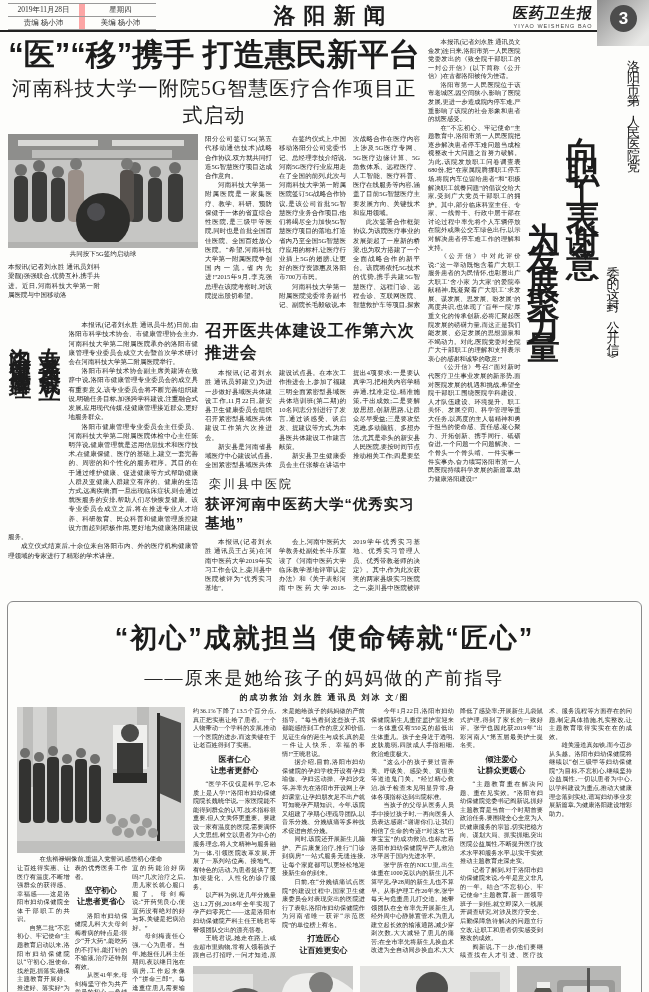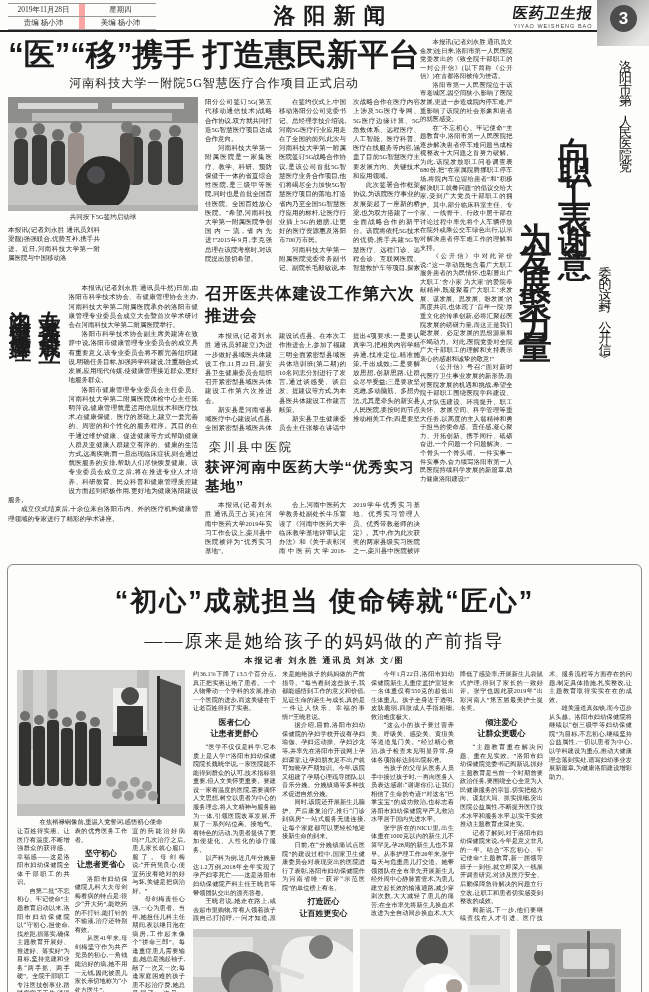--- a/index.html
+++ b/index.html
@@ -22,25 +22,25 @@
   .corner-shade{position:absolute;right:0;top:0;width:52px;height:46px;
                 background:linear-gradient(135deg,#8f8f8f,#e8e8e6 85%);}
   .page-circle{position:absolute;right:12px;top:5px;width:27px;height:27px;border-radius:50%;
                background:#4c4c4c;color:#fff;font-family:"Liberation Sans",sans-serif;font-weight:bold;
                font-size:17px;display:flex;align-items:center;justify-content:center;}
   
   .art p{font-size:6.5px;line-height:1.42;text-align:justify;text-indent:2em;}
   .art p.noindent{text-indent:0;}
   .cols{column-fill:auto;overflow:hidden;}
   
-  .upper{display:flex;gap:0;padding:6px 8px 0 8px;}
+  .upper{display:flex;gap:8px;padding:6px 8px 0 8px;}
   .upper-main{width:412px;}
   .lead-headline{font-family:"Liberation Sans","DejaVu Sans",sans-serif;font-weight:900;
                  font-size:31px;text-align:center;line-height:1.1;margin:0;letter-spacing:0px;}
-  .lead-subhead{font-size:12px;font-weight:400;text-align:center;margin:3px 0 5px 0;letter-spacing:1px;}
+  .lead-subhead{font-size:20px;font-weight:400;text-align:center;margin:3px 0 5px 0;letter-spacing:1px;}
   .lead-body{display:flex;gap:7px;}
   .lead-photo-col{width:190px;}
   .photo-caption{font-size:6.5px;text-align:center;margin:2px 0 3px 0;color:#222;}
   .lead-intro{columns:2;column-gap:6px;height:52px;}
   .lead-cols{flex:1;columns:3;column-gap:7px;height:178px;}
   .mid-row{display:flex;gap:7px;margin-top:6px;}
   
   .health{width:190px;height:252px;overflow:hidden;}
   .health-title{float:left;display:flex;gap:4px;margin:10px 6px 4px 0;height:198px;}
   .health-title span{writing-mode:vertical-rl;font-family:"Liberation Sans",sans-serif;font-weight:900;
@@ -212,21 +212,21 @@
         <span class="vtxt vt-large" style="margin-top:72px;">向职工表谢意</span>
         <span class="vtxt vt-small" style="margin-top:218px;">委的这封《公开信》</span>
         <span class="vtxt vt-small" style="margin-top:12px;">洛阳市第一人民医院党</span>
       </div>
     </div>
   </div>
 
   <div class="feature-box">
     <h1 class="feature-headline">“初心”成就担当 使命铸就“匠心”</h1>
     <div class="feature-subhead">——原来是她给孩子的妈妈做的产前指导</div>
-    <div class="feature-byline">本报记者 刘永胜 通讯员 刘冰 文/图</div>
+    <div class="feature-byline">的成功救治 刘永胜 通讯员 刘冰 文/图</div>
 
     <div class="feature-body art">
 
       <div class="feature-left">
         <figure>
           <svg class="photo-frame" width="168" height="146" viewBox="0 0 168 146" aria-hidden="true">
             <rect width="168" height="146" fill="#d4d4d2"></rect>
             <g fill="#bdbdbb">
                 <rect x="6" y="0" width="10" height="80"></rect>
                 <rect x="30" y="0" width="10" height="70"></rect>

